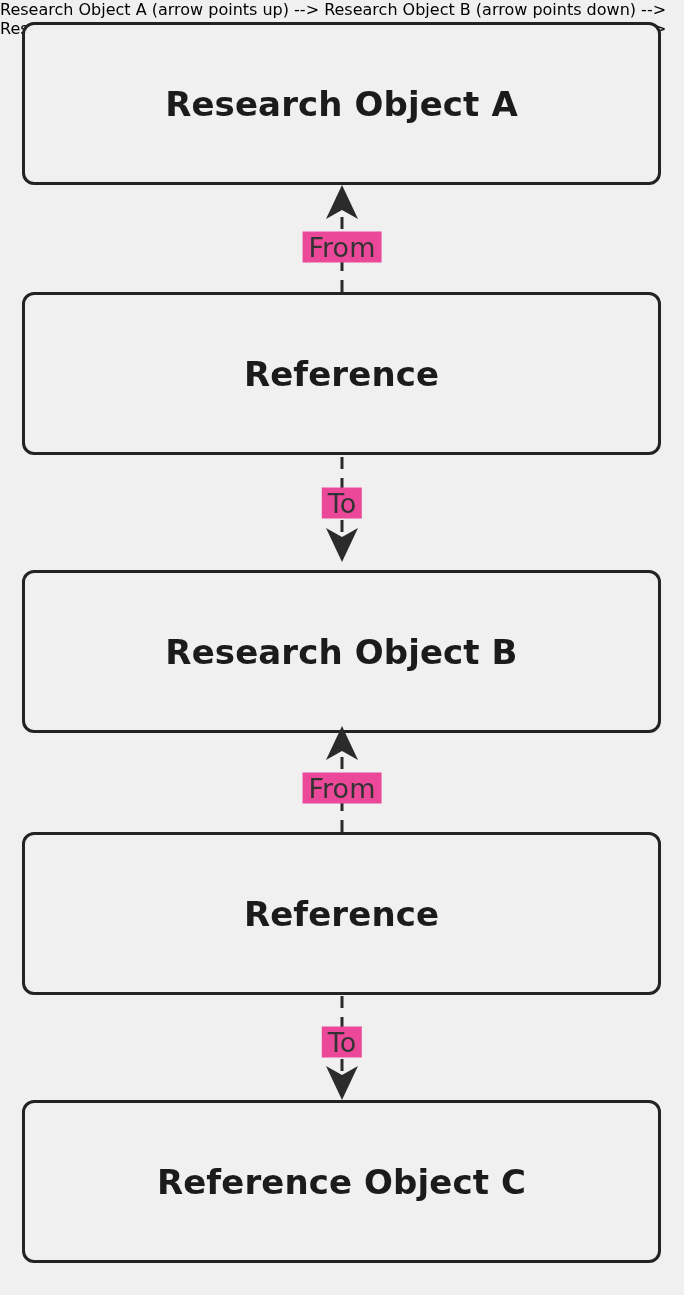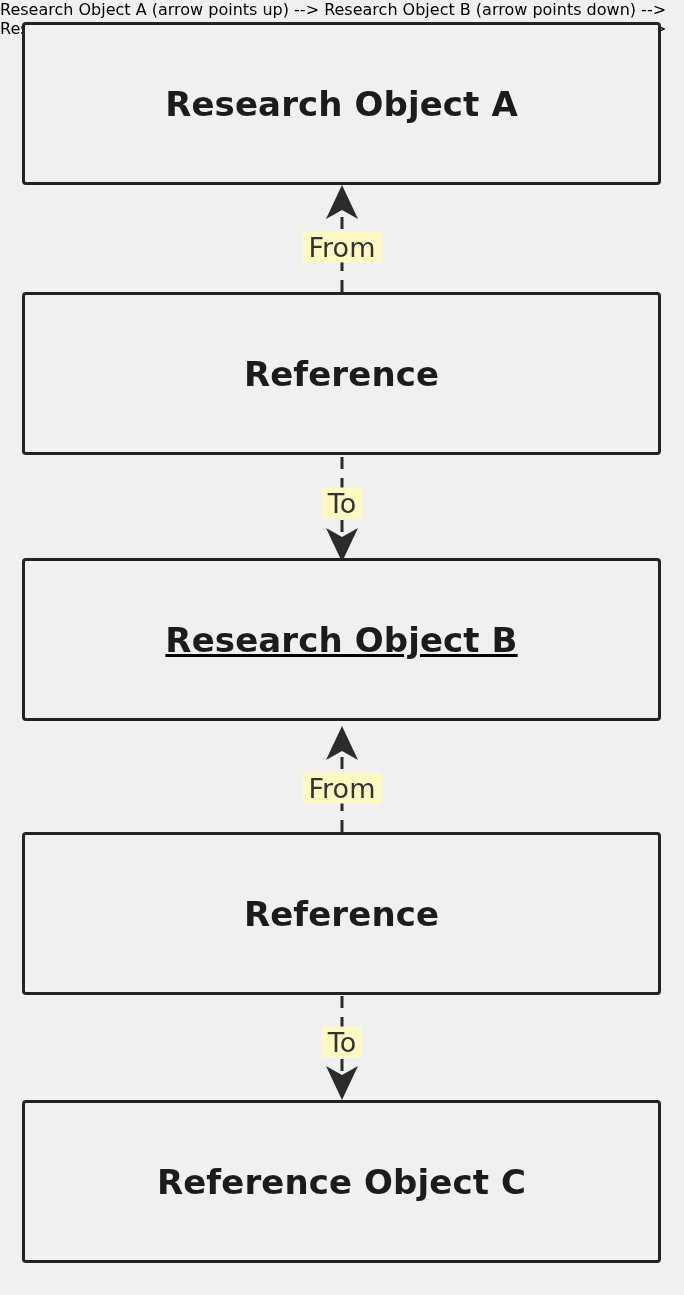--- a/index.html
+++ b/index.html
@@ -23,39 +23,39 @@
 
   
   .node {
     position: absolute;
     left: 22px;
     width: 639px;
     height: 163px;
     box-sizing: border-box;
     border: 3px solid #232323;
     background: #f0f0f0;
-    border-radius: 4px;
+    border-radius: 12px;
     display: flex;
     align-items: center;
     justify-content: center;
   }
   .node-label {
     font-family: "DejaVu Sans", sans-serif;
     font-weight: bold;
     font-size: 34px;
     line-height: 1;
     color: #1b1b1b;
     letter-spacing: 0.1px;
     white-space: nowrap;
     text-align: center;
   }
 
   .node-a  { top: 22px; }
   .node-r1 { top: 292px; }
-  .node-b  { top: 558px; text-decoration: underline; }
+  .node-b  { top: 570px; }
   .node-r2 { top: 832px; }
   .node-c  { top: 1100px; }
 
   
   .edge {
     position: absolute;
     left: 0;
     width: 684px;
   }
   .edge svg {
@@ -70,21 +70,21 @@
 
   .edge-label {
     position: absolute;
     left: 50%;
     transform: translate(-50%, -50%);
     font-family: "DejaVu Sans", sans-serif;
     font-weight: normal;
     font-size: 27px;
     line-height: 1;
     color: #333333;
-    background: #fef9c3;
+    background: #ec4899;
     padding: 2px 6px;
     white-space: nowrap;
   }
   .edge-1 .edge-label { top: 62px; }
   .edge-2 .edge-label { top: 46px; }
   .edge-3 .edge-label { top: 62px; }
   .edge-4 .edge-label { top: 46px; }
 </style>
 </head>
 <body>

